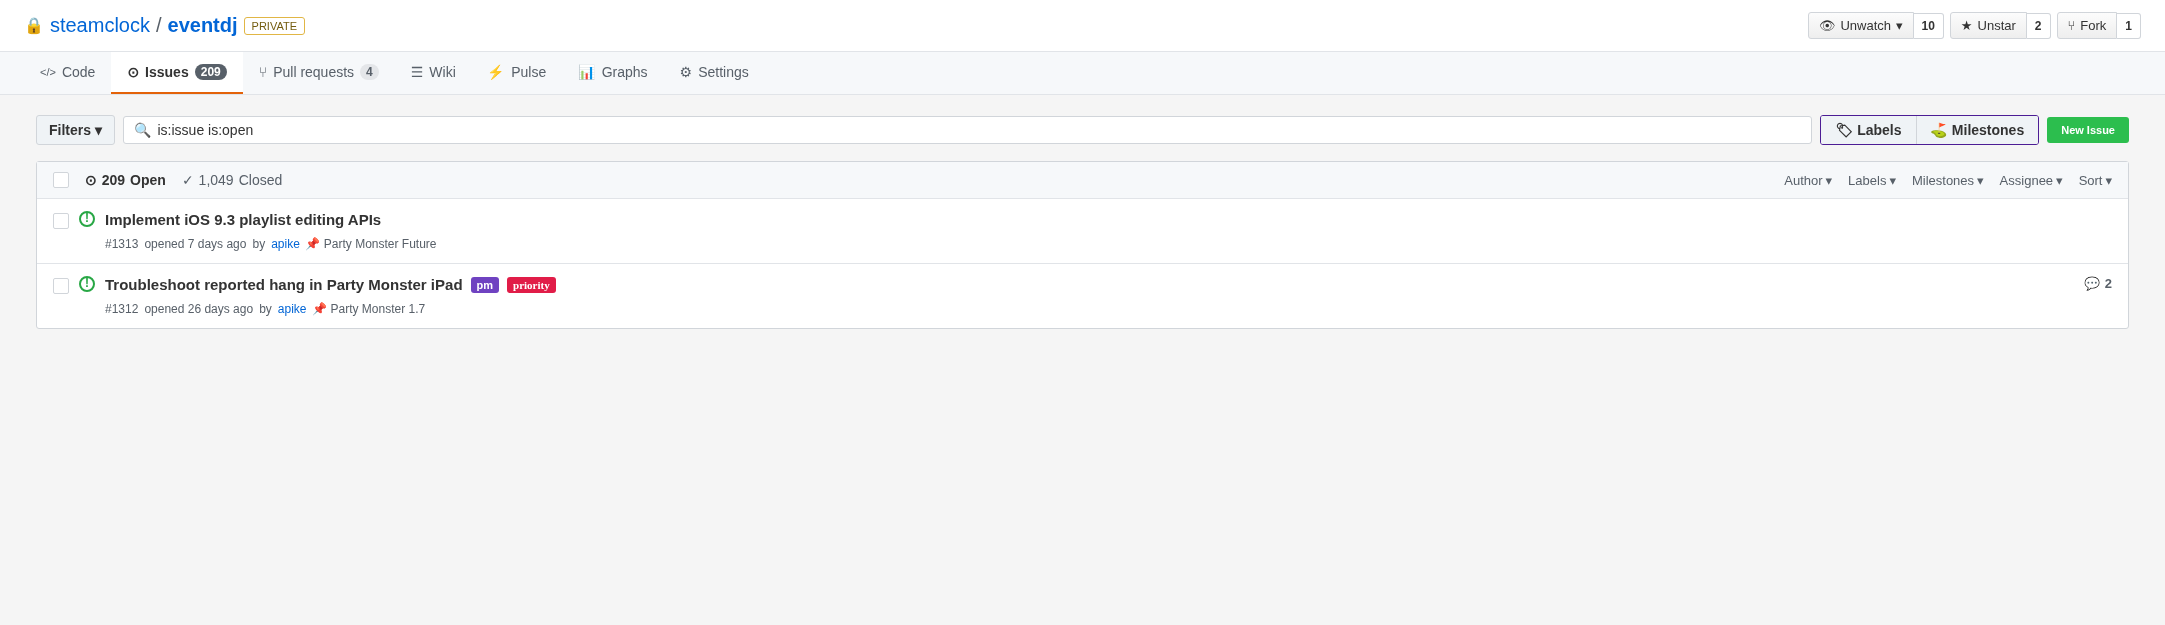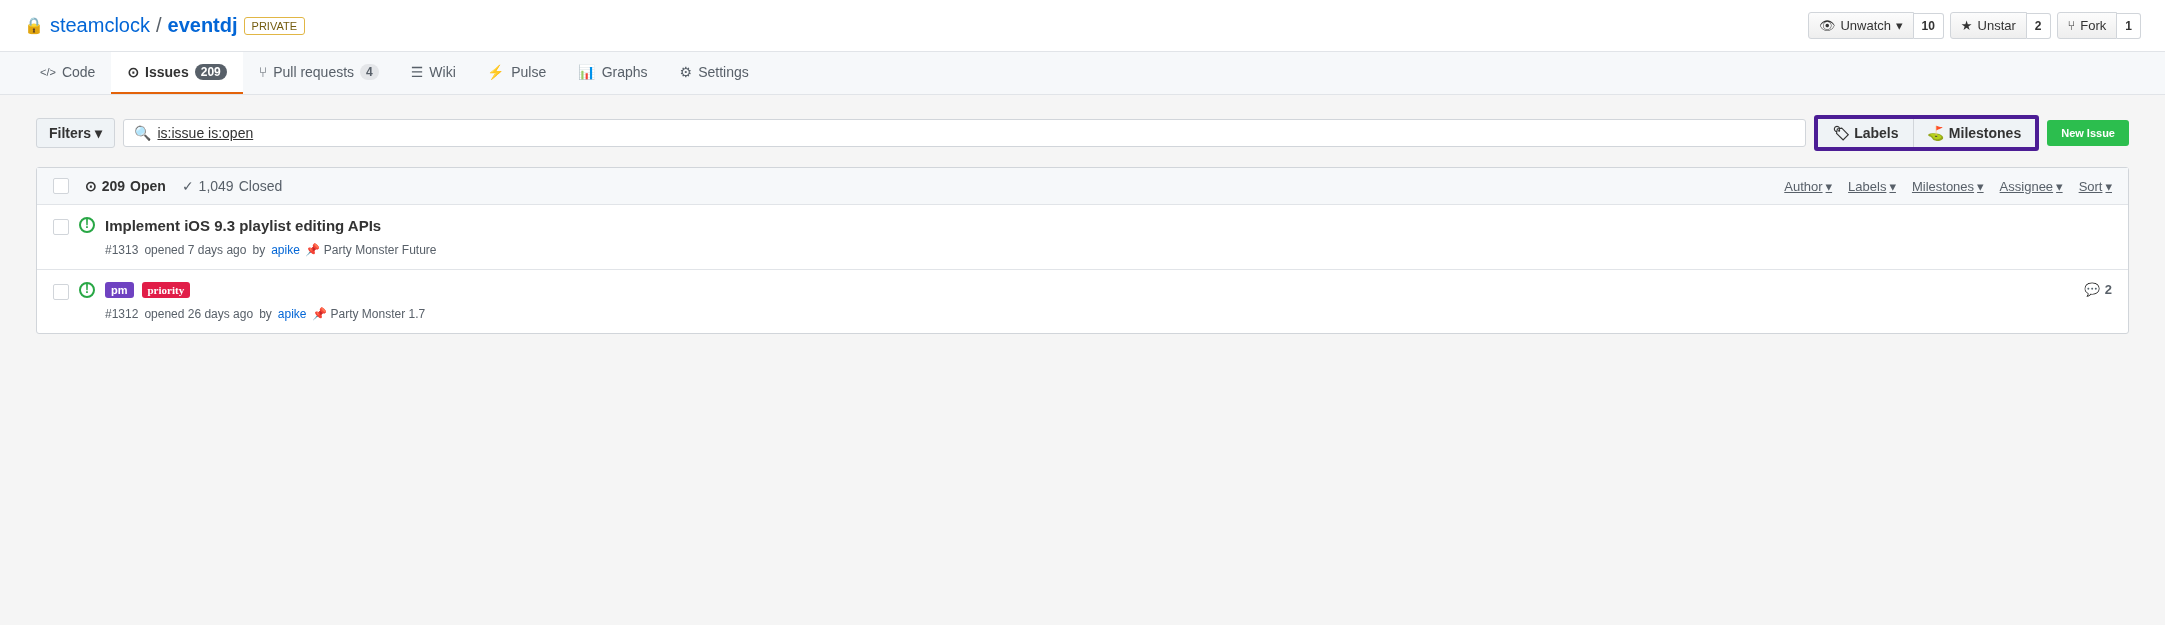--- a/index.html
+++ b/index.html
@@ -155,28 +155,27 @@
       padding: 5px 10px;
       gap: 6px;
     }
     .search-input-wrapper input {
       border: none;
       outline: none;
       font-size: 14px;
       color: #333;
       width: 100%;
       background: transparent;
-      text-decoration: underline;
     }
     .search-icon-glyph { color: #999; font-size: 14px; }
 
     .label-milestones-group {
       display: flex;
       align-items: center;
-      border: 4px solid #4c1d95;
+      border: 1px solid #4c1d95;
       border-radius: 3px;
       overflow: hidden;
     }
     .lm-btn {
       padding: 6px 14px;
       font-size: 14px;
       cursor: pointer;
       background: #eff3f6;
       color: #333;
       font-weight: 600;
@@ -240,21 +239,20 @@
     }
     .header-filter-btn {
       font-size: 13px;
       color: #586069;
       cursor: pointer;
       background: none;
       border: none;
       display: flex;
       align-items: center;
       gap: 3px;
-      text-decoration: underline;
     }
 
     
     .issue-row {
       display: flex;
       align-items: flex-start;
       padding: 12px 16px;
       border-bottom: 1px solid #e1e4e8;
       gap: 10px;
     }
@@ -502,20 +500,21 @@
           </span>
         </div>
       </div>
     </div>
 
     <div class="issue-row">
       <div class="issue-checkbox"></div>
       <div class="icon-open-issue"></div>
       <div class="issue-content">
         <div class="issue-title">
+          <span>Troubleshoot reported hang in Party Monster iPad</span>
           <span class="label-pm">pm</span>
           <span class="label-priority">priority</span>
         </div>
         <div class="issue-meta">
           <span>#1312</span>
           <span>opened 26 days ago</span>
           <span>by</span>
           <a style="color:#0366d6; text-decoration:none;">apike</a>
           <span class="milestone-ref">
             <span>📌</span>

